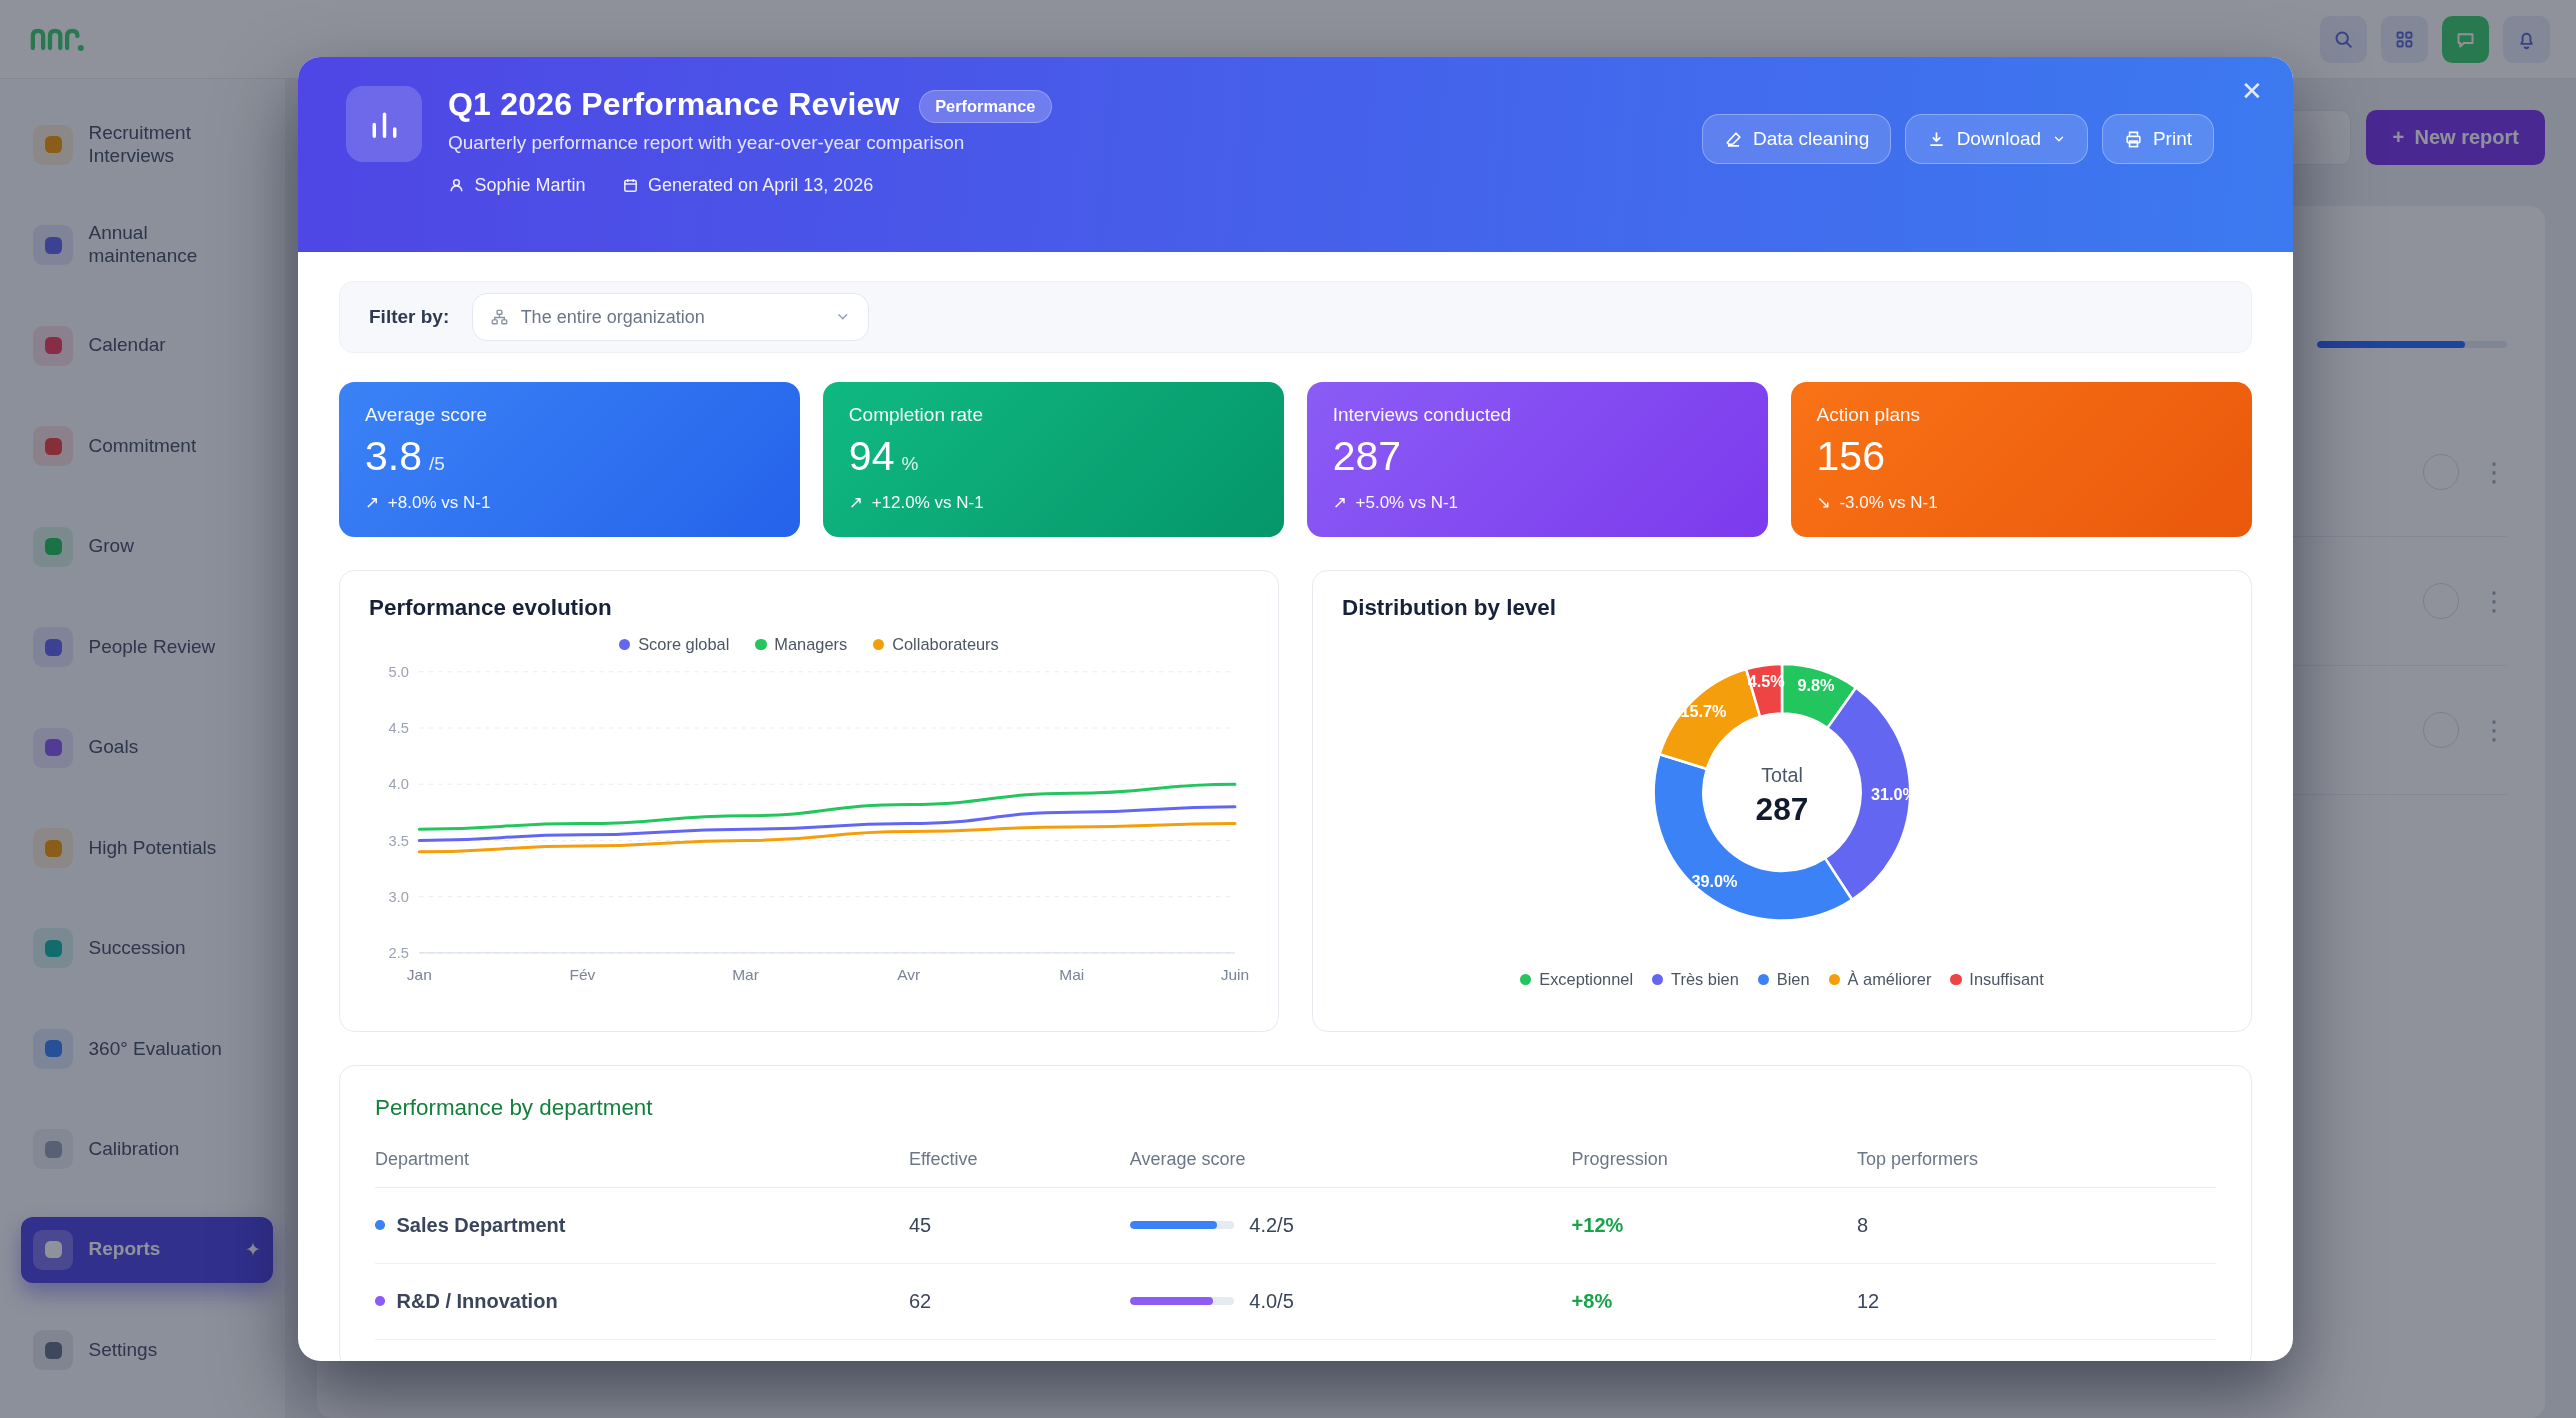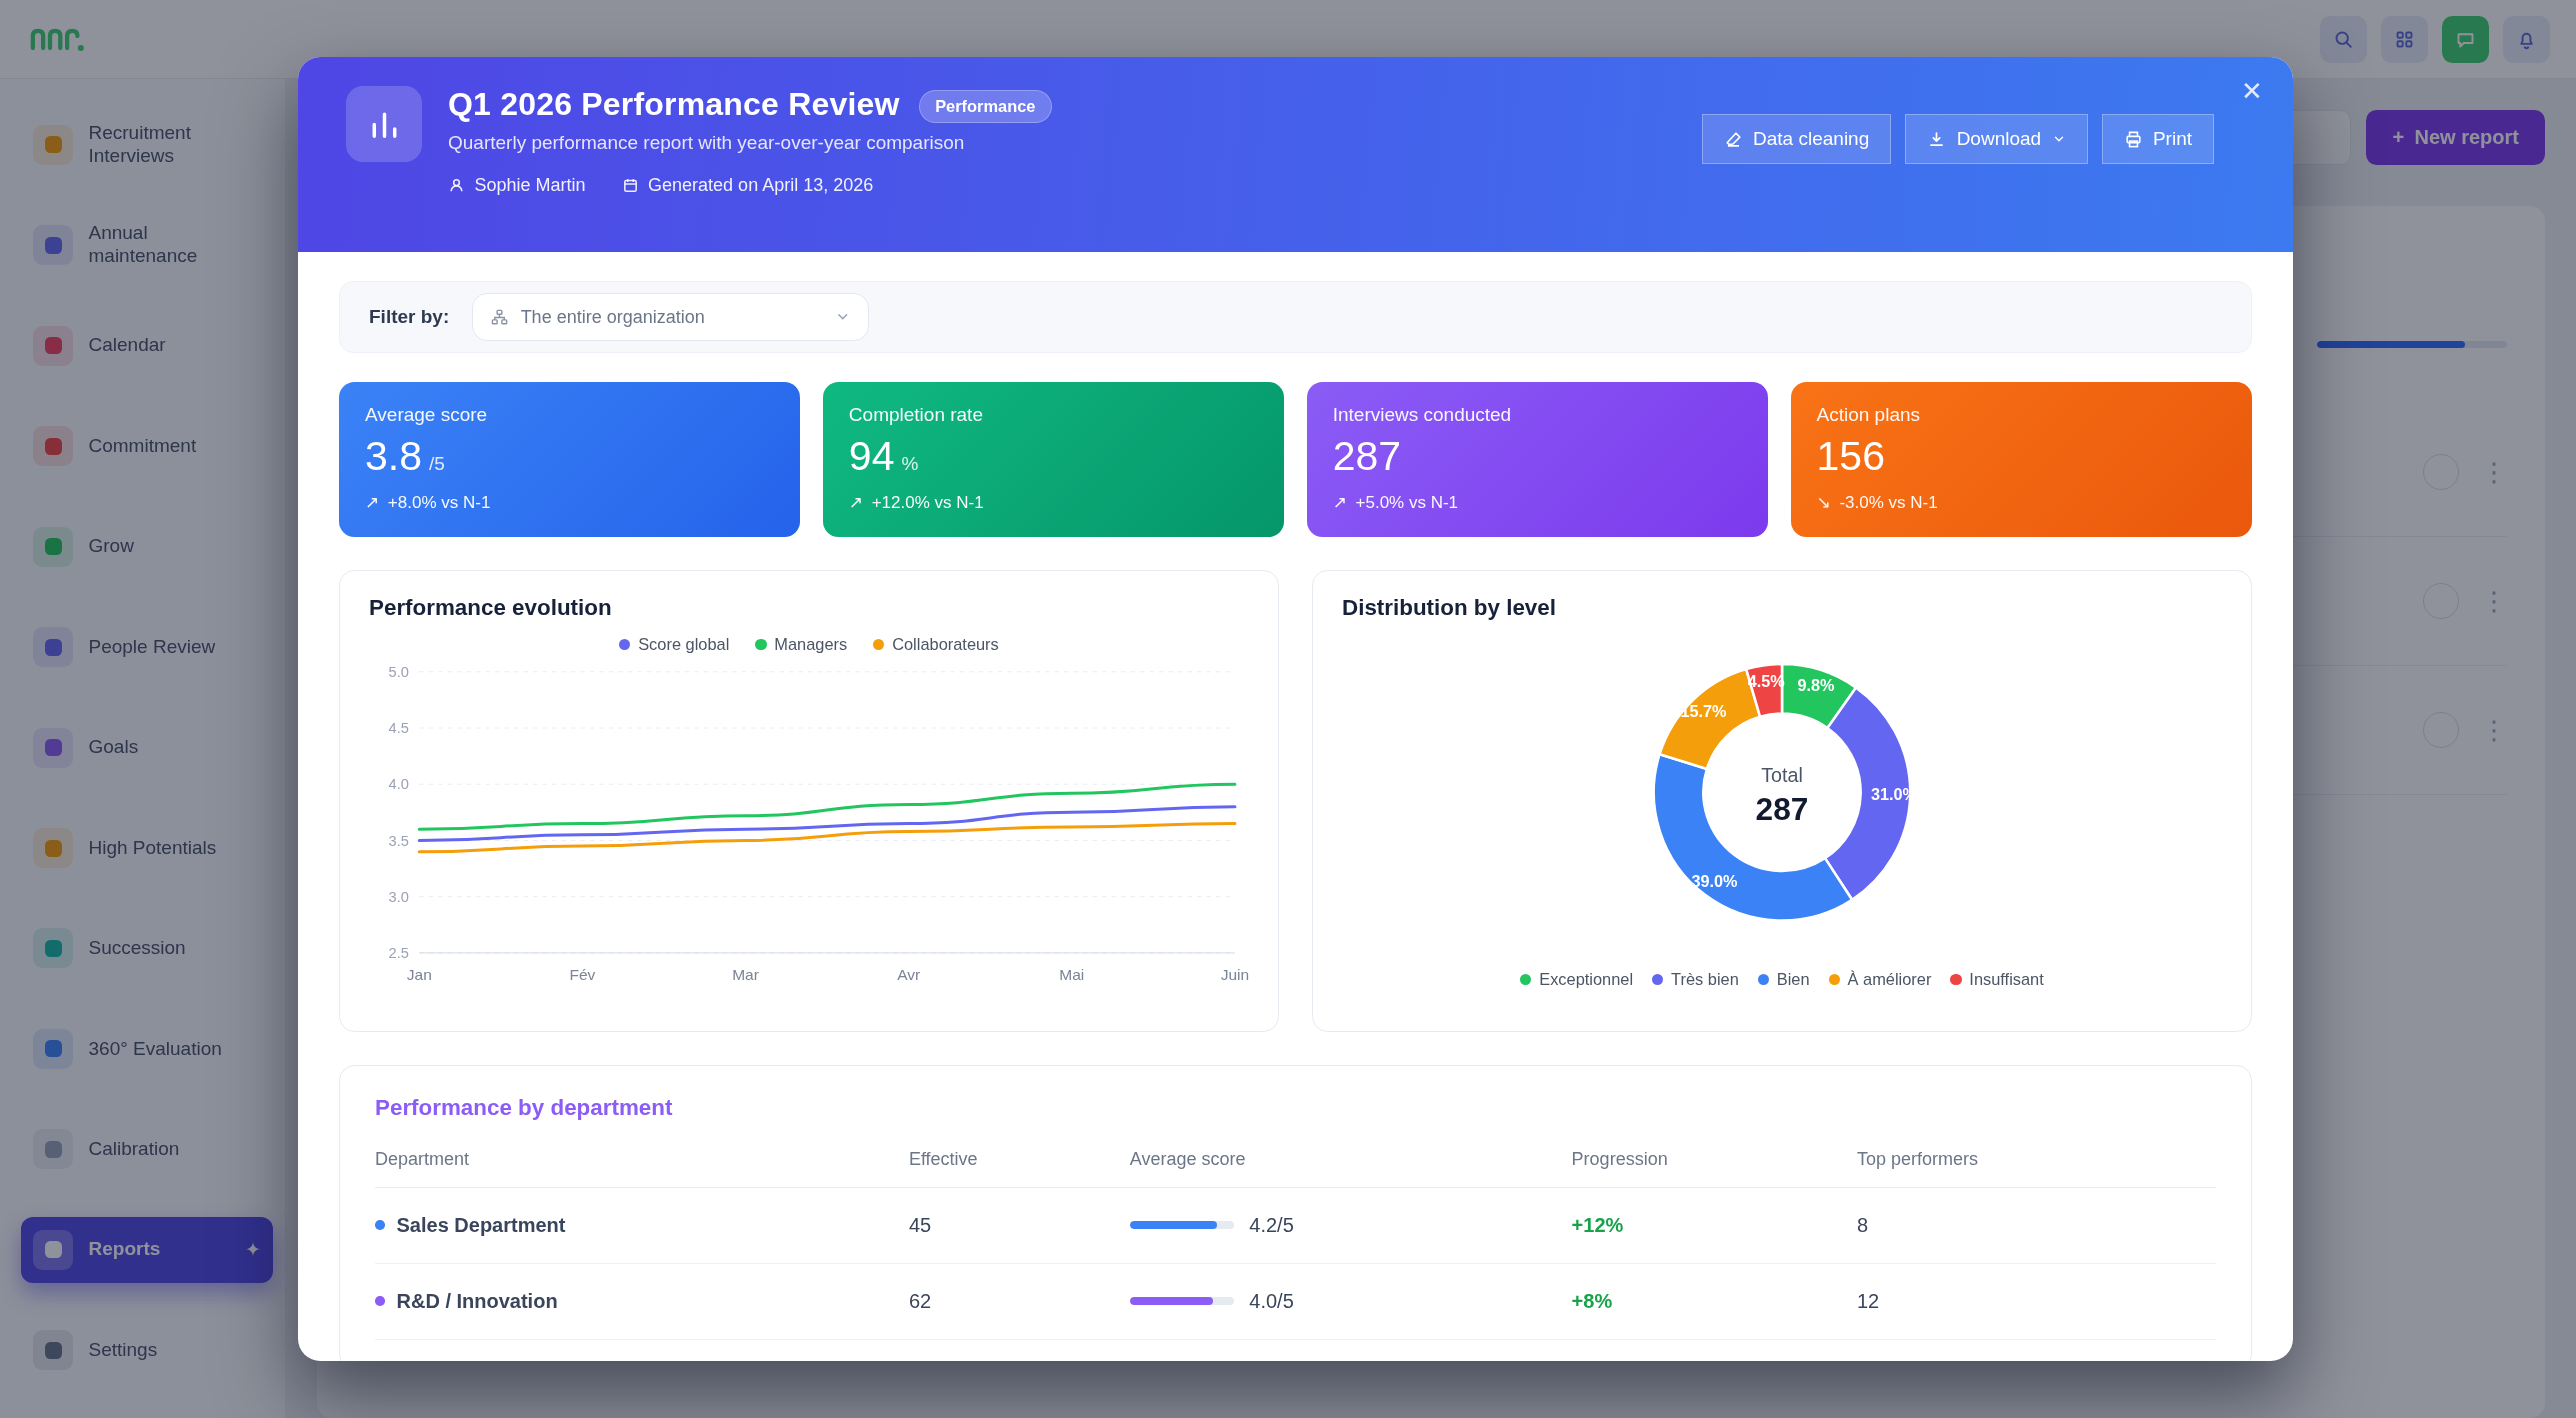--- a/index.html
+++ b/index.html
@@ -41,21 +41,21 @@
   .m-header{height:195px;background:linear-gradient(95deg,#4f46e5 0%,#3c7af0 100%);padding:29px 48px 0;color:#fff;display:flex;justify-content:space-between;position:relative}
   .h-left{display:flex;gap:26px}
   .h-icon{width:76px;height:76px;border-radius:17px;background:rgba(255,255,255,.18);display:flex;align-items:center;justify-content:center;flex:none}
   .h-titlerow{display:flex;align-items:flex-end;gap:19px}
   .h-title{font-size:32px;font-weight:700;letter-spacing:0.2px}
   .h-badge{background:rgba(255,255,255,.22);border:0.9px solid rgba(255,255,255,.25);padding:6px 15.5px;border-radius:862px;font-size:16.4px;font-weight:600}
   .h-sub{margin-top:8.6px;font-size:19px;color:rgba(255,255,255,.85)}
   .h-meta{margin-top:21px;display:flex;gap:36px;font-size:18px;color:rgba(255,255,255,.92);align-items:center}
   .h-meta .mi{display:flex;gap:9.5px;align-items:center}
   .h-actions{display:flex;gap:14px;align-items:flex-start;margin-top:28px;margin-right:31px}
-  .h-btn{height:50px;padding:0 21px;border-radius:0;background:rgba(255,255,255,.15);border:0.9px solid rgba(255,255,255,.3);color:#fff;font-size:19px;display:flex;align-items:center;gap:10.4px}
+  .h-btn{height:50px;padding:0 21px;border-radius:17px;background:rgba(255,255,255,.15);border:0.9px solid rgba(255,255,255,.3);color:#fff;font-size:19px;display:flex;align-items:center;gap:10.4px}
   .h-close{position:absolute;top:14px;right:21px;width:40px;height:40px;background:transparent;border:none;color:rgba(255,255,255,.85);font-size:26px;line-height:1}
 
   .filter-bar{margin:29px 41px 0;background:#f6f8fb;border:0.9px solid #eef1f7;border-radius:14px;height:72px;display:flex;align-items:center;gap:22.4px;padding:0 29px}
   .filter-label{font-size:19px;font-weight:700;color:#2f3a52}
   .filter-select{width:397px;height:48px;background:#fff;border:0.9px solid #e3e8f0;border-radius:15px;display:flex;align-items:center;gap:12px;padding:0 17px;font-size:18px;color:#6b7688}
   .filter-select .chev{margin-left:auto;display:flex;color:#98a2b3}
 
   .stats{margin:29px 41px 0;display:grid;grid-template-columns:repeat(4,1fr);gap:22.4px}
   .stat{border-radius:15.5px;padding:22.4px 26px;color:#fff;height:155px}
   .stat-label{font-size:19px;opacity:.95}
@@ -73,21 +73,21 @@
   svg.linechart{width:100%;height:338px;margin-top:3.5px;display:block}
   svg.donut{width:100%;height:342px;display:block;margin-top:1.7px}
   .linechart .tick{font-size:17px;fill:#9aa3b4}
   .linechart .xtick{font-size:18px;fill:#7a8496}
   .donut .pct{font-size:19px;font-weight:700;fill:#fff}
   .donut .center-label{font-size:23px;fill:#4b5565}
   .donut .center-value{font-size:37px;font-weight:700;fill:#111a2e}
   .donut-legend{margin-top:5.2px;gap:19px}
 
   .dept-card{margin:33px 41px 41px;border:0.9px solid #e6eaf1;border-radius:15.5px;padding:29px 35px;background:#fff}
-  .dept-title{font-size:22.4px;font-weight:700;color:#8b5cf6}
+  .dept-title{font-size:22.4px;font-weight:400;color:#15803d}
   .dept-grid{display:grid;grid-template-columns:29% 12% 24% 15.5% 19.5%;align-items:center}
   .dept-head{margin-top:19px;border-bottom:0.9px solid #e8ecf2}
   .dept-head>div{font-size:18px;color:#6b7688;padding:8.6px 0 17px}
   .dept-row>div{padding:26px 0;border-bottom:0.9px solid #eef1f6;font-size:20px;color:#3a455c;display:flex;align-items:center}
   .dept-name{gap:12px;font-size:21px;font-weight:700;color:#111a2e}
   .dept-dot{width:9.5px;height:9.5px;border-radius:50%;display:inline-block;flex:none}
   .bar-track{width:104px;height:8.6px;border-radius:5.2px;background:#e6eaf1;overflow:hidden;margin-right:15.5px;flex:none}
   .bar-fill{display:block;height:100%;border-radius:5.2px}
   .prog{color:#17a34a !important;font-weight:700}
 </style>

